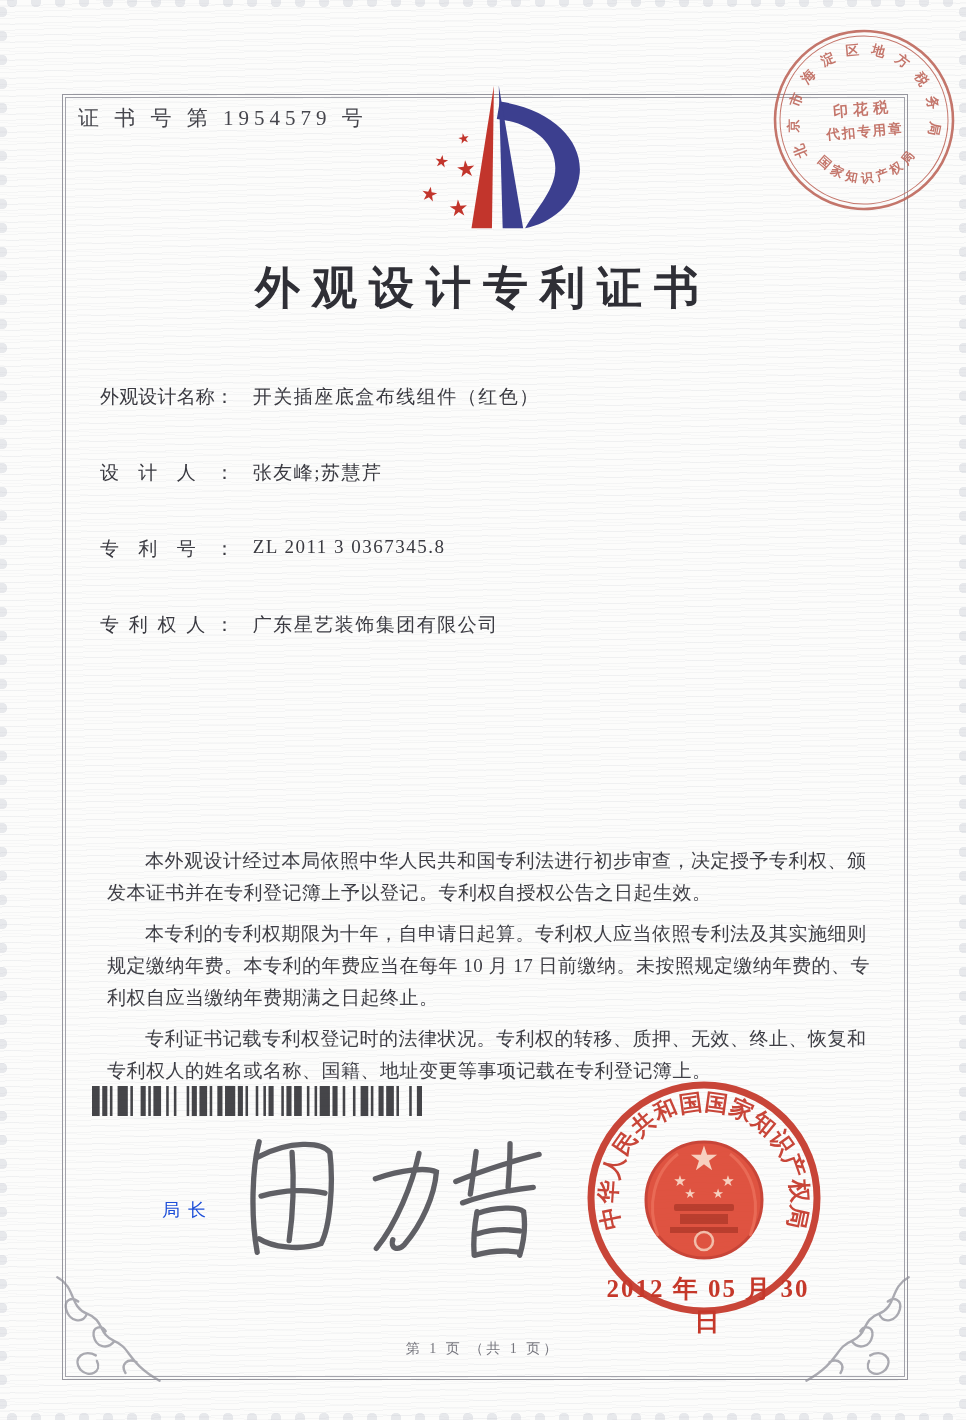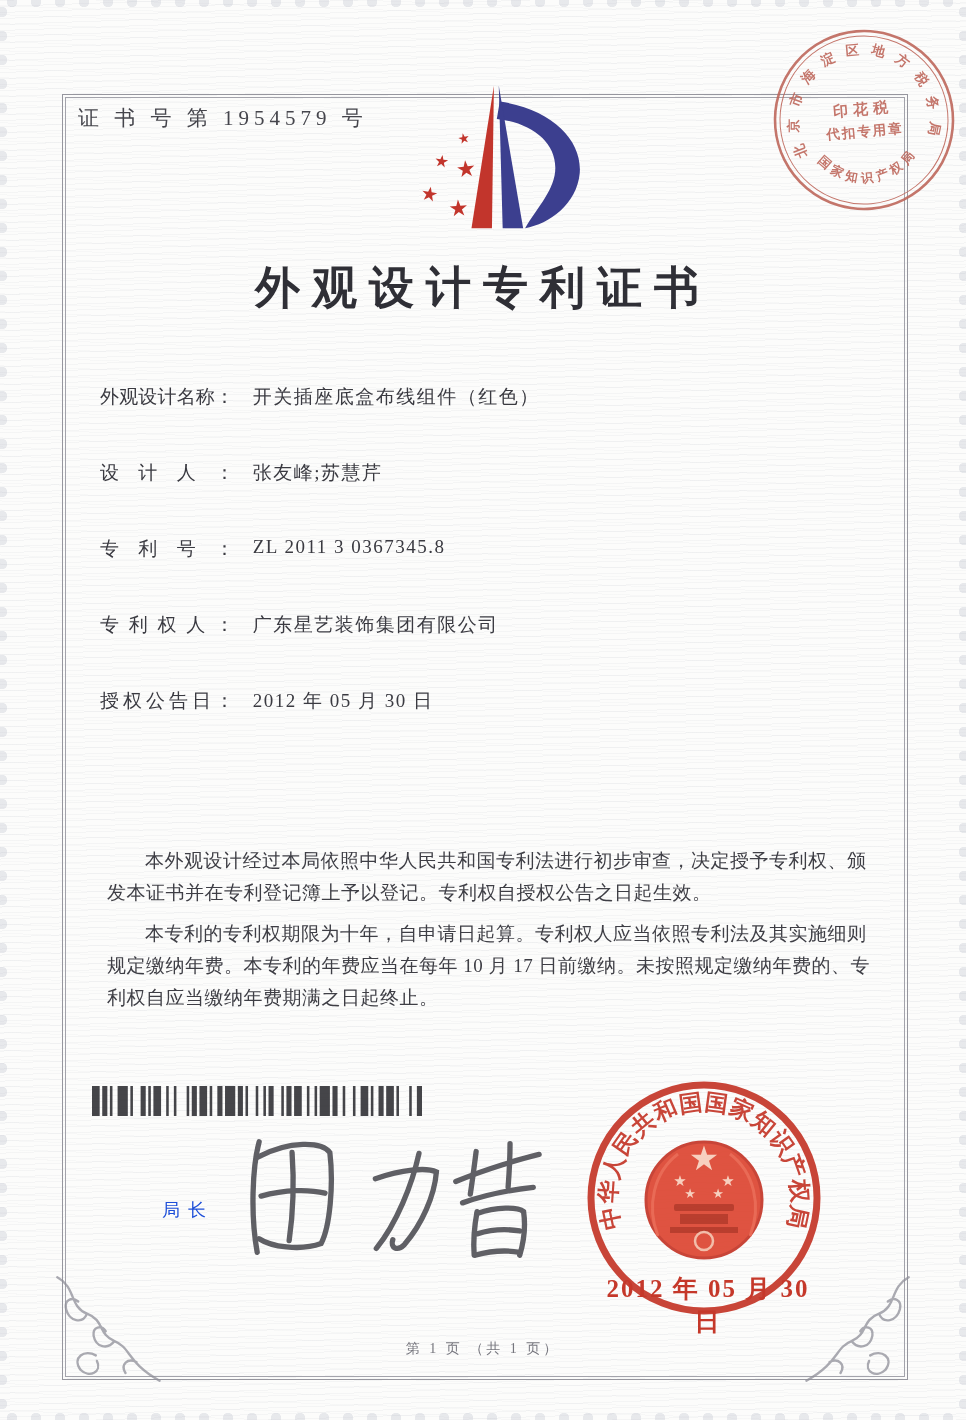--- a/index.html
+++ b/index.html
@@ -132,29 +132,26 @@
       <span class="field-value">张友峰;苏慧芹</span>
     </div>
     <div class="field">
       <span class="field-label">专利号：</span>
       <span class="field-value">ZL 2011 3 0367345.8</span>
     </div>
     <div class="field">
       <span class="field-label">专利权人：</span>
       <span class="field-value">广东星艺装饰集团有限公司</span>
     </div>
-    <div class="field">
-      <span class="field-label">授权公告日：</span>
-      <span class="field-value">2012 年 05 月 30 日</span>
-    </div>
   </div>
 
   <div class="paras">
     <p>本外观设计经过本局依照中华人民共和国专利法进行初步审查，决定授予专利权、颁发本证书并在专利登记簿上予以登记。专利权自授权公告之日起生效。</p>
     <p>本专利的专利权期限为十年，自申请日起算。专利权人应当依照专利法及其实施细则规定缴纳年费。本专利的年费应当在每年 10 月 17 日前缴纳。未按照规定缴纳年费的、专利权自应当缴纳年费期满之日起终止。</p>
+    <p>专利证书记载专利权登记时的法律状况。专利权的转移、质押、无效、终止、恢复和专利权人的姓名或名称、国籍、地址变更等事项记载在专利登记簿上。</p>
   </div>
 
   <div class="barcode">
     <svg id="barcode-svg" preserveAspectRatio="none" viewBox="0 0 129 30">
         <rect x="0" y="0" width="3" height="30"></rect>
         <rect x="4" y="0" width="2" height="30"></rect>
         <rect x="7" y="0" width="1" height="30"></rect>
         <rect x="10" y="0" width="4" height="30"></rect>
         <rect x="15" y="0" width="1" height="30"></rect>
         <rect x="19" y="0" width="2" height="30"></rect>

